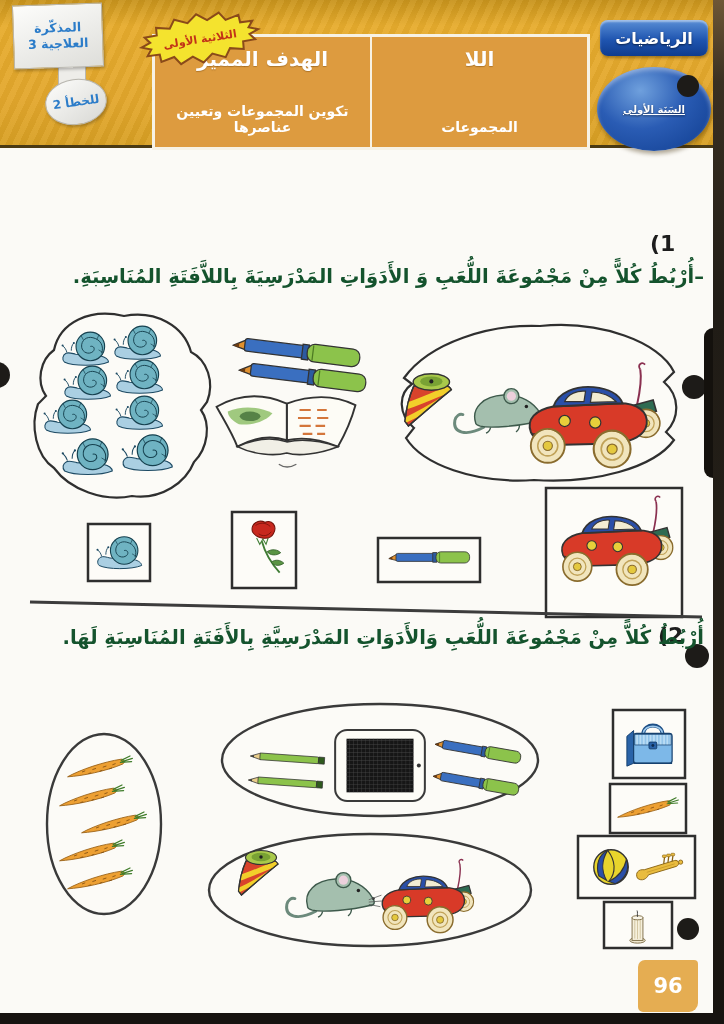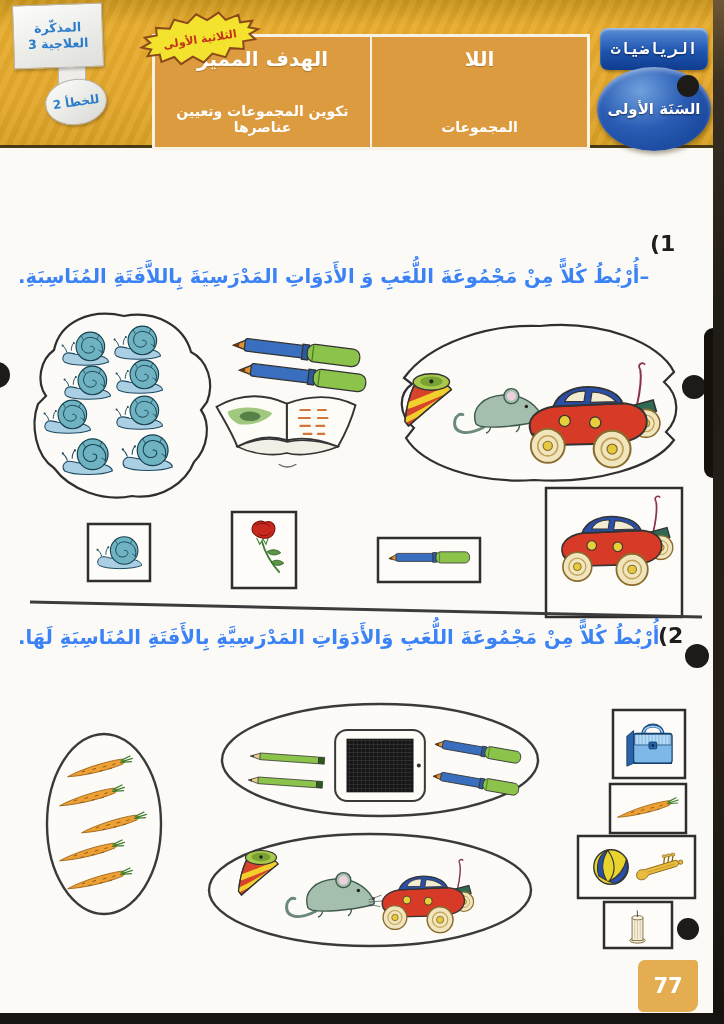--- a/index.html
+++ b/index.html
@@ -30,32 +30,32 @@
   .lesson-table{position:absolute;left:152px;top:34px;width:432px;height:110px;z-index:2;
     background:#dd9b3f;border:3px solid #f7f2e4;display:flex;flex-direction:row;}
   .cell{flex:1;display:flex;flex-direction:column;justify-content:space-between;
     align-items:center;padding:10px 6px 12px;color:#ffffff;text-align:center;}
   .cell-goal{border-right:2.5px solid #f7f2e4;}
   .cell-title{font-size:20px;font-weight:bold;text-shadow:0 1px 1px rgba(90,50,0,.35);}
   .cell-sub{font-size:14px;font-weight:bold;}
   .badge{position:absolute;color:#fff;font-weight:bold;z-index:3;
     display:flex;align-items:center;justify-content:center;
     text-shadow:0 1px 2px rgba(0,0,0,.55);}
-  .badge-rect{left:600px;top:28px;width:108px;height:42px;border-radius:8px;font-size:16px;
+  .badge-rect{left:600px;top:20px;width:108px;height:36px;border-radius:8px;font-size:16px;
     background:linear-gradient(180deg,#5a8fd6 0%,#1f55b0 55%,#0f3c8e 100%);
-    box-shadow:inset 0 2px 2px rgba(255,255,255,.45),1px 2px 3px rgba(60,40,0,.4);font-family:Liberation Mono, monospace;}
-  .badge-oval{left:597px;top:67px;width:114px;height:84px;border-radius:50%;font-size:15px;
+    box-shadow:inset 0 2px 2px rgba(255,255,255,.45),1px 2px 3px rgba(60,40,0,.4);}
+  .badge-oval{left:597px;top:67px;width:114px;height:84px;border-radius:50%;font-size:10px;
     background:radial-gradient(ellipse at 38% 28%,#6fa0dd 0%,#2a5cb4 45%,#0f3c8e 100%);
-    box-shadow:inset 0 3px 4px rgba(255,255,255,.4),1px 3px 4px rgba(60,40,0,.4);}
+    box-shadow:inset 0 3px 4px rgba(255,255,255,.4),1px 3px 4px rgba(60,40,0,.4);text-decoration:underline;}
   
   .ex-number{position:absolute;font-size:22px;font-weight:bold;color:#1d1d1d;z-index:5;direction:ltr;}
   #num1{left:650px;top:231px;}
   #num2{left:658px;top:623px;}
-  .instruction{position:absolute;right:20px;width:686px;direction:rtl;text-align:left;
-    font-size:19.5px;font-weight:bold;color:#3b82f6;z-index:5;line-height:1.55;}
+  .instruction{position:absolute;right:20px;width:686px;direction:rtl;text-align:right;
+    font-size:19.5px;font-weight:bold;color:#14532d;z-index:5;line-height:1.55;}
   #inst1{top:262px;}
   #inst2{top:623px;}
   
   .art{position:absolute;left:0;top:0;z-index:4;}
   .blob{fill:#fcfbf7;stroke:#2f2f2f;stroke-width:2.2;}
   .group-oval{fill:#fcfbf7;stroke:#3a3a3a;stroke-width:2.4;}
   .labelbox{fill:#fdfcf8;stroke:#2e2e2e;stroke-width:2.5;}
   .punch{fill:#1d1b18;}
   
   .pagenum{position:absolute;left:638px;top:960px;width:60px;height:52px;z-index:6;
@@ -345,18 +345,18 @@
     <g>
       <circle class="punch" cx="688" cy="86" r="11"></circle>
       <circle class="punch" cx="694" cy="387" r="12"></circle>
       <circle class="punch" cx="697" cy="656" r="12"></circle>
       <circle class="punch" cx="688" cy="929" r="11"></circle>
       <circle class="punch" cx="-3" cy="375" r="13"></circle>
     </g>
   </svg>
 
   <div class="pagenum">
-    <span>77</span>
+    <span>96</span>
   </div>
   <div class="edge-right-blob"></div>
   <div class="edge-right"></div>
   <div class="edge-bottom"></div>
 </div>
 
 </body></html>

